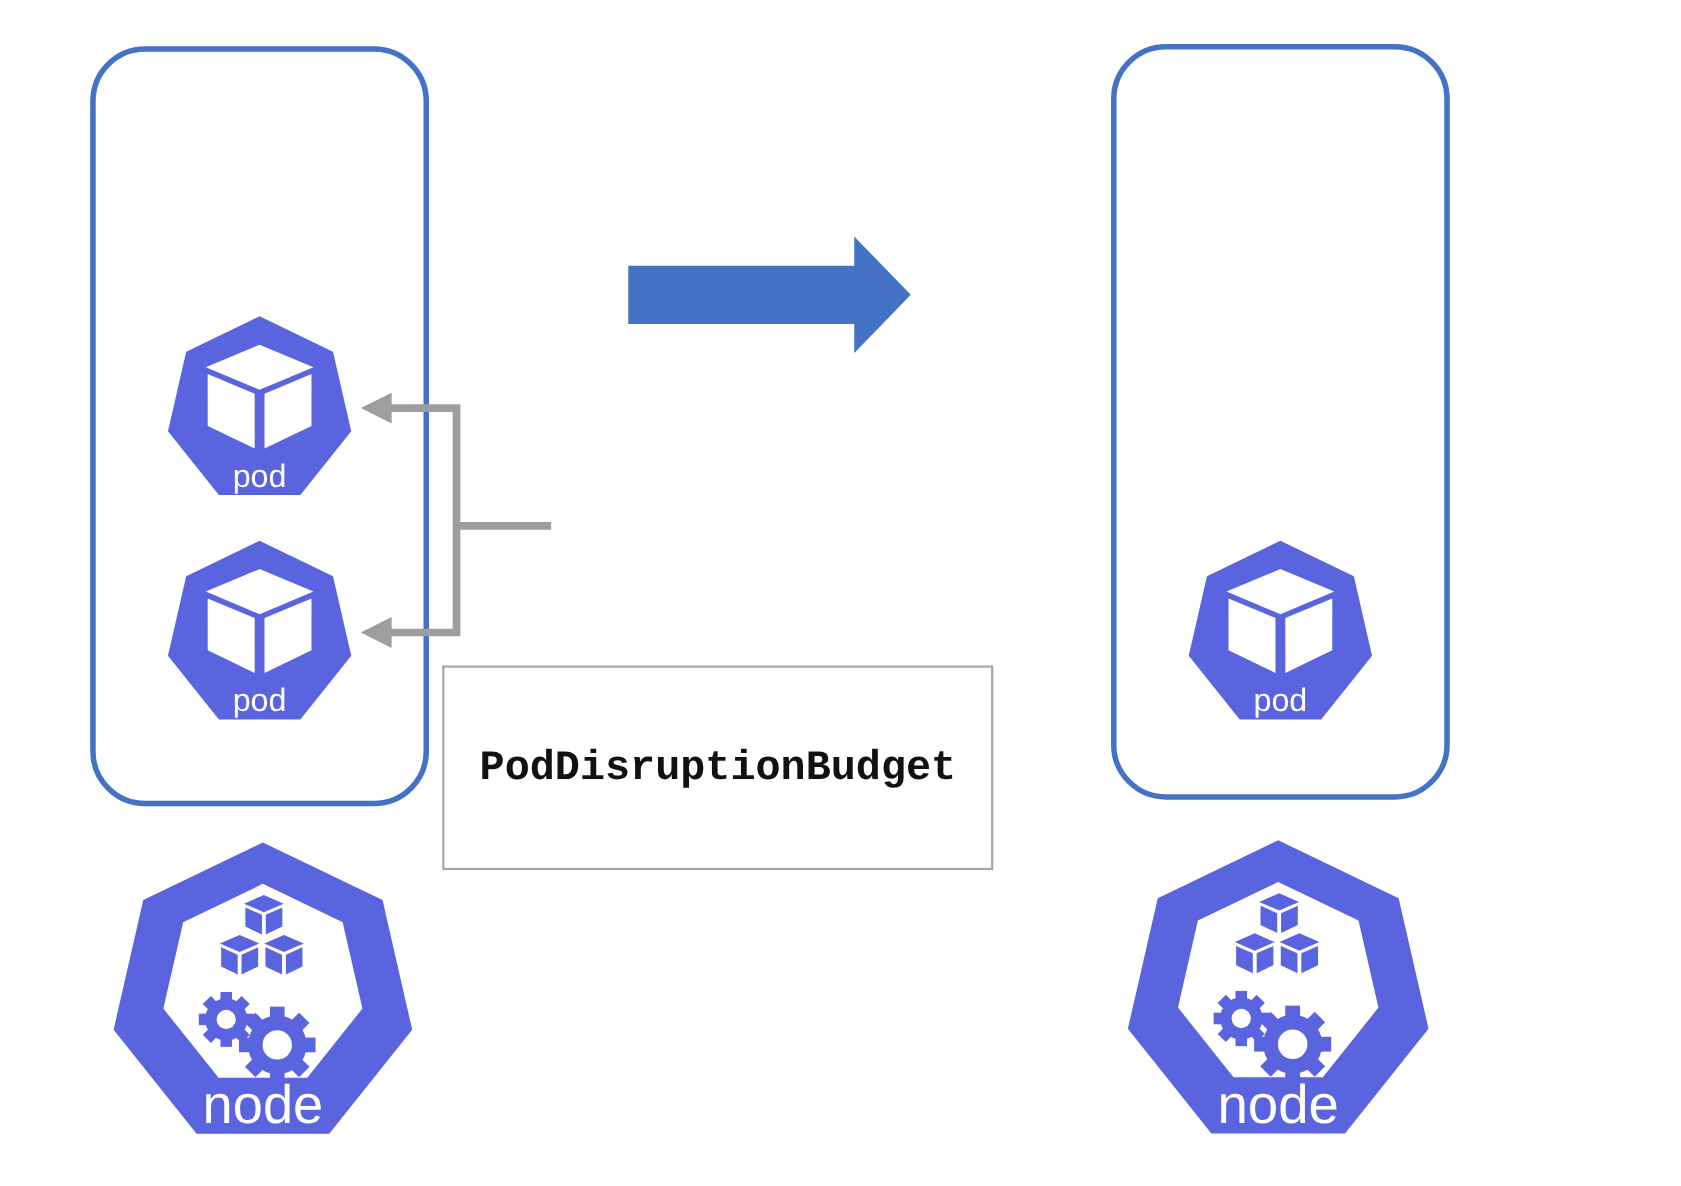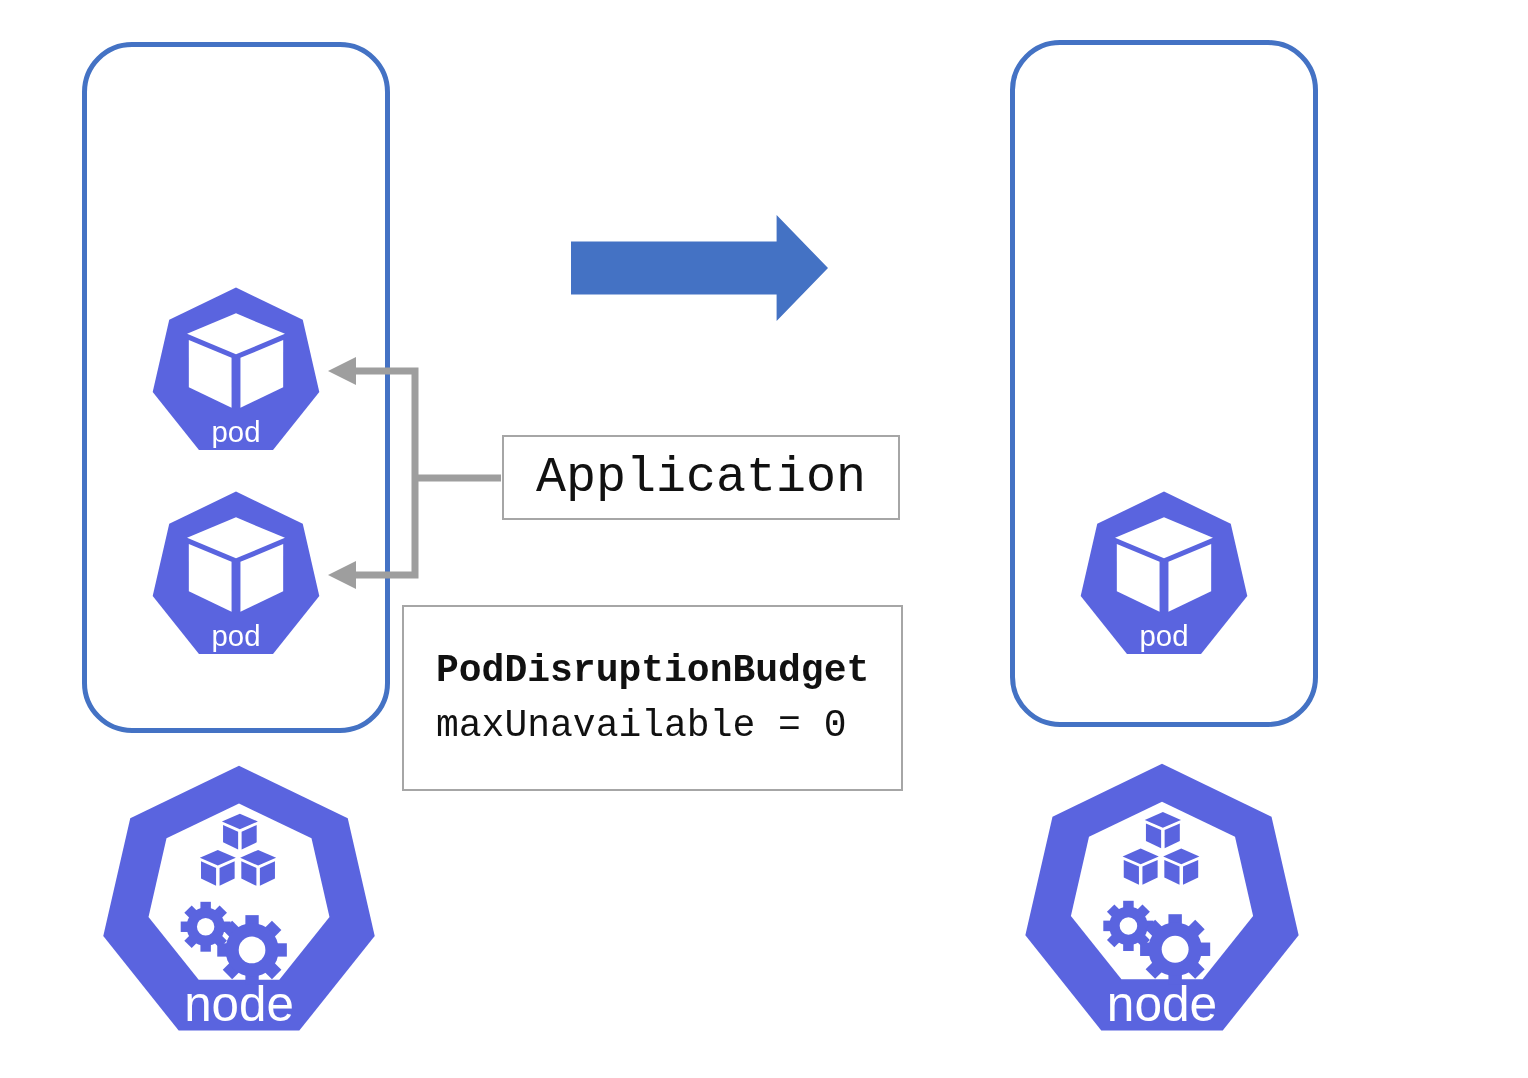--- a/index.html
+++ b/index.html
@@ -155,22 +155,18 @@
     <use href="#sym-pod" xlink:href="#sym-pod"></use>
   </svg>
 
   <svg class="icon node-l" viewBox="0 0 100 100">
     <use href="#sym-node" xlink:href="#sym-node"></use>
   </svg>
   <svg class="icon node-r" viewBox="0 0 100 100">
     <use href="#sym-node" xlink:href="#sym-node"></use>
   </svg>
 
-  <div class="app-box">
-    <span>Application</span>
-  </div>
 
   <div class="pdb-box">
     <div class="pdb-title">PodDisruptionBudget</div>
-    <div class="pdb-line">maxUnavailable = 0</div>
   </div>
 
 </div>
 
 </body></html>

